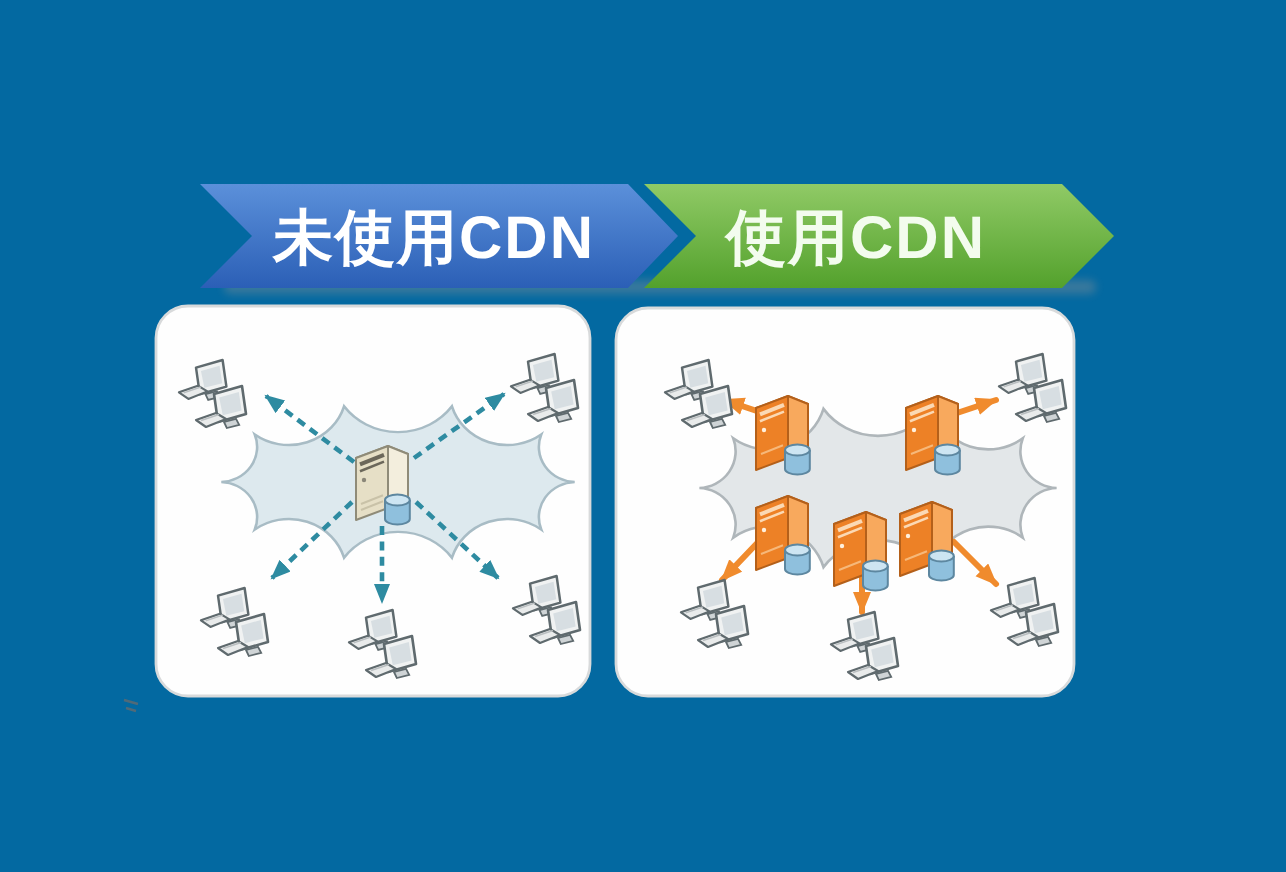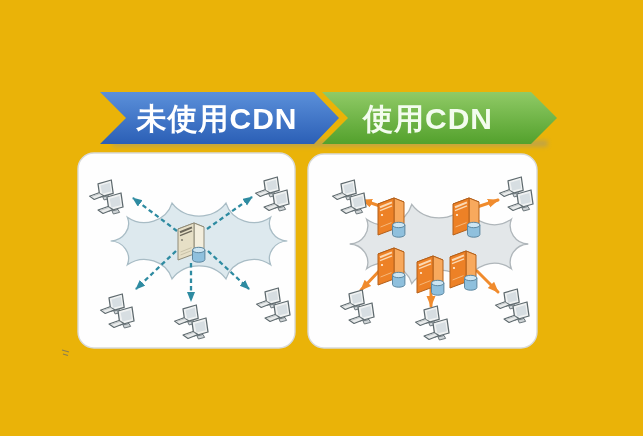--- a/index.html
+++ b/index.html
@@ -1,19 +1,19 @@
 <!DOCTYPE html>
 <html><head>
 <meta charset="utf-8">
 <style>
   html,body{margin:0;padding:0;background:#ffffff;}
   .stage{
     position:relative;
     width:643px;height:436px;
-    background:#eab308;
+    background:#0369a1;
     overflow:hidden;
     font-family:"Liberation Sans","DejaVu Sans",sans-serif;
   }
   .stage svg{position:absolute;left:0;top:0;}
   text.banner-label{
     font-family:"Liberation Sans","DejaVu Sans",sans-serif;
     font-weight:600;
     font-size:30px;
     letter-spacing:1px;
   }

